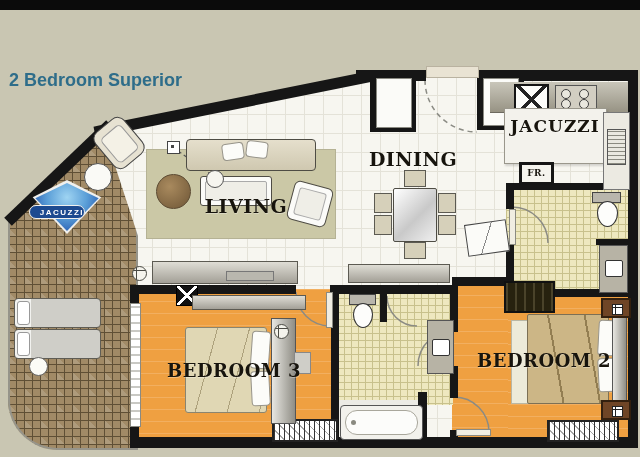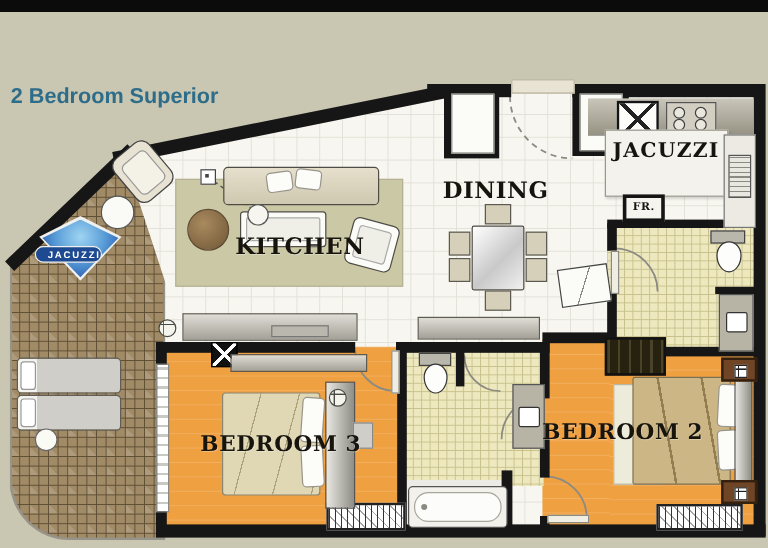--- a/index.html
+++ b/index.html
@@ -206,18 +206,18 @@
   <div class="abs" style="left:29px;top:357px;width:17px;height:17px;border-radius:50%;background:#fbfbf6;border:1.5px solid #666"></div>
 
   <div class="abs" style="left:28px;top:180px;width:78px;height:54px">
     <div class="jz-diamond" style="left:0;top:0;width:78px;height:54px;background:#f0f0ee"></div>
     <div class="jz-diamond" style="left:3px;top:3px;width:72px;height:48px;background:radial-gradient(circle at 50% 30%,#9fd4f2 0%,#5b9fd8 40%,#2d62b5 72%,var(--jacuzzi_blue,#1d4a90) 100%)"></div>
     <div style="position:absolute;left:1px;top:25px;width:56px;height:14px;background:var(--jacuzzi_blue,#1d4a90);border:1.5px solid #f0f0ee;border-radius:7px;display:flex;align-items:center;justify-content:flex-end;box-sizing:border-box">
       <span style="color:#fff;font-size:8px;font-weight:bold;letter-spacing:1.5px;font-family:'Liberation Sans',sans-serif">JACUZZI</span>
     </div>
   </div>
 
-  <div class="rlabel" style="left:196px;top:197px;width:100px;font-size:19px">KITCHEN</div>
+  <div class="rlabel" style="left:196px;top:197px;width:100px;font-size:19px">LIVING</div>
   <div class="rlabel" style="left:363px;top:150px;width:100px;font-size:19px">DINING</div>
   <div class="rlabel" style="left:500px;top:118px;width:110px;font-size:17px;letter-spacing:1px">JACUZZI</div>
   <div class="rlabel" style="left:148px;top:362px;width:172px;font-size:18px">BEDROOM 3</div>
-  <div class="rlabel" style="left:433px;top:352px;width:172px;font-size:18px">BEDROOM 2</div>
+  <div class="rlabel" style="left:458px;top:352px;width:172px;font-size:18px">BEDROOM 2</div>
 </div>
 
 </body></html>

